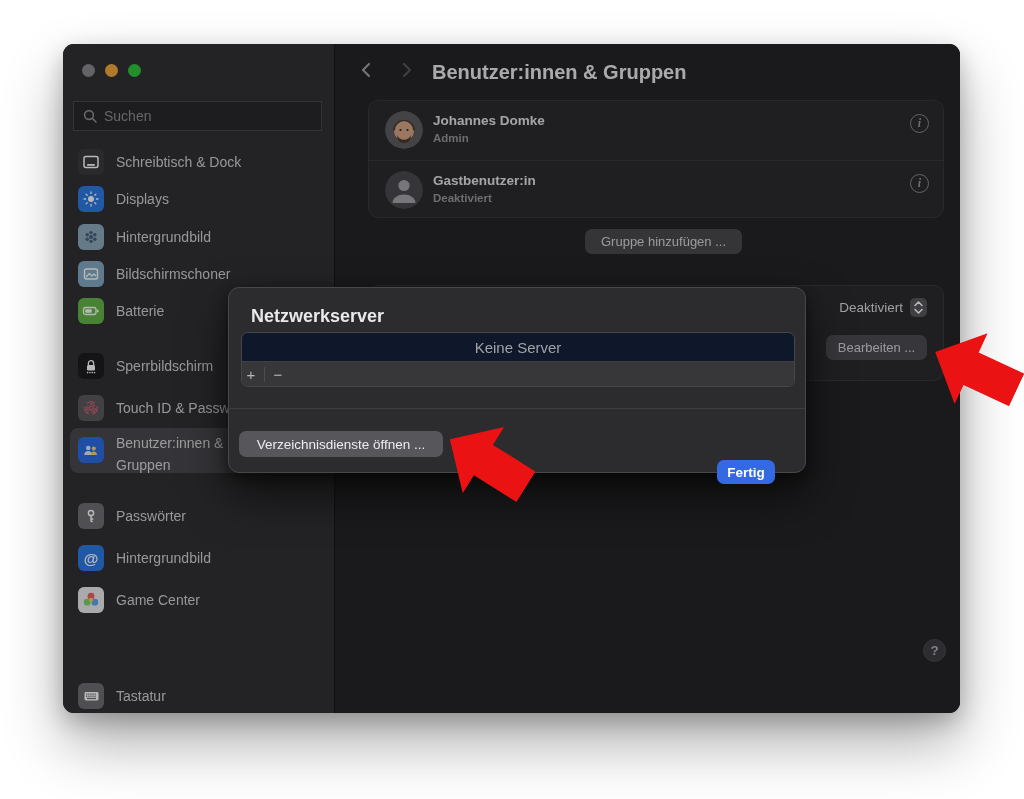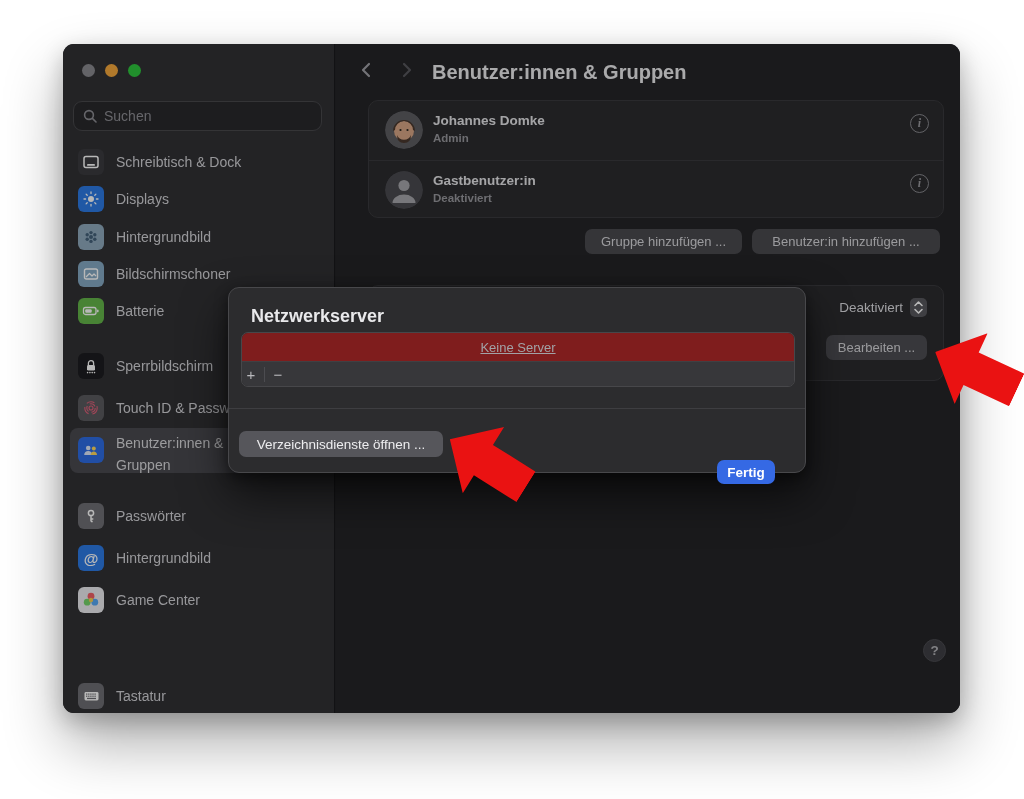--- a/index.html
+++ b/index.html
@@ -9,21 +9,21 @@
   
   #window { position:absolute; left:63px; top:44px; width:897px; height:669px;
     border-radius:11px; background:#232326; overflow:hidden;
     box-shadow:0 30px 60px rgba(0,0,0,.32), 0 8px 22px rgba(0,0,0,.22); }
 
   
   #sidebar { position:absolute; left:0; top:0; width:272px; height:100%;
     background:#313134; border-right:1px solid #1a1a1c; }
   .tl { position:absolute; top:20px; width:13px; height:13px; border-radius:50%; }
   #search { position:absolute; left:10px; top:57px; width:249px; height:30px;
-    border-radius:9px; background:#29292c; border:1px solid #48484c;
+    border-radius:0; background:#29292c; border:1px solid #48484c;
     display:flex; align-items:center; gap:7px; padding:0 9px; }
   #search .ph { color:#8e8e94; font-size:14px; }
   .srow { position:absolute; left:15px; height:26px; display:flex; align-items:center; gap:12px; }
   .srow .lbl { color:#d2d2d6; font-size:14px; white-space:nowrap; }
   .ic { width:26px; height:26px; border-radius:6px; flex:0 0 26px;
     display:flex; align-items:center; justify-content:center; }
   #sel-bg { position:absolute; left:7px; top:384px; width:258px; height:45px;
     border-radius:8px; background:#4a4a4f; }
   #sel-item { position:absolute; left:15px; top:393px; display:flex; gap:12px; }
   #sel-item .two { line-height:22px; color:#d8d8dc; font-size:14px; margin-top:-5px; }
@@ -62,22 +62,22 @@
   
   #dim { position:absolute; inset:0; background:rgba(0,0,0,.28); z-index:5; }
 
   
   #dialog { position:absolute; left:228px; top:287px; width:578px; height:186px; z-index:10;
     background:#2c2c2e; border:1px solid #48484b; border-radius:11px;
     box-shadow:0 22px 45px rgba(0,0,0,.6), 0 4px 14px rgba(0,0,0,.45); }
   #dlg-title { position:absolute; left:22px; top:18px; font-size:18px; font-weight:bold; color:#e9e9eb; }
   #dlg-list { position:absolute; left:12px; top:44px; width:554px; height:55px;
     border:1px solid #47474a; border-radius:7px; overflow:hidden; }
-  #dlg-list .hdr { height:29px; background:#7f1d1d; border-bottom:1px solid #404043;
-    display:flex; align-items:center; justify-content:center; color:#a2a2a6; font-size:13px;text-decoration:underline; }
+  #dlg-list .hdr { height:29px; background:#0f172a; border-bottom:1px solid #404043;
+    display:flex; align-items:center; justify-content:center; color:#a2a2a6; font-size:15px; }
   #dlg-list .ftr { height:25px; background:#37373a; display:flex; align-items:center; color:#b9b9bd; }
   #dlg-list .ftr .sym { width:18px; text-align:center; font-size:15px; line-height:15px; }
   #dlg-list .ftr .vsep { width:1px; height:15px; background:#4c4c50; margin:0 4px; }
   #dlg-sep { position:absolute; left:0; top:120px; width:100%; height:1px; background:#3e3e41; }
   #dir-btn { position:absolute; left:10px; top:143px; width:204px; height:26px; border-radius:7px;
     background:#56565b; color:#ededef; font-size:13.5px;
     display:flex; align-items:center; justify-content:center; z-index:11; }
   #done-btn { position:absolute; left:488px; top:144px; width:58px; height:24px; border-radius:7px;
     background:#3569e4; color:#ffffff; font-size:13.5px; font-weight:bold;
     display:flex; align-items:center; justify-content:center; z-index:11;margin-top:28px; }
@@ -311,21 +311,20 @@
               <path d="M7.5 32 a11.5 8.5 0 0 1 23 0 z" fill="#a6a6ab"></path>
             </svg>
         </span>
         <div class="uname">Gastbenutzer:in</div>
         <div class="usub">Deaktiviert</div>
         <div class="info">i</div>
       </div>
     </div>
 
     <div class="pillbtn" style="left:249px; top:185px; width:157px;">Gruppe hinzufügen ...</div>
-    <div class="pillbtn" style="left:416px; top:185px; width:188px;">Benutzer:in hinzufügen ...</div>
 
     <div id="gcard">
       <div id="popup-val">Deaktiviert</div>
       <div id="stepper">
         <svg width="11" height="15" viewBox="0 0 11 15">
             <polyline points="2,5.5 5.5,2 9,5.5" fill="none" stroke="#fff" stroke-width="1.6" stroke-linecap="round" stroke-linejoin="round"></polyline>
             <polyline points="2,9.5 5.5,13 9,9.5" fill="none" stroke="#fff" stroke-width="1.6" stroke-linecap="round" stroke-linejoin="round"></polyline>
           </svg>
       </div>
       <div class="pillbtn" id="edit-btn">Bearbeiten ...</div>

